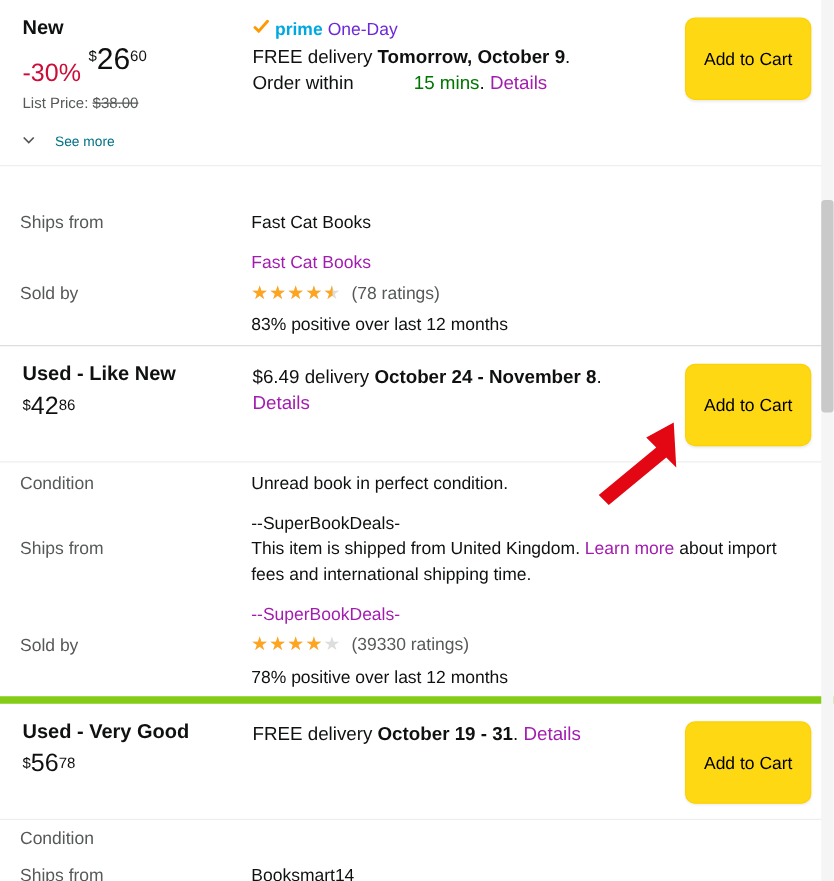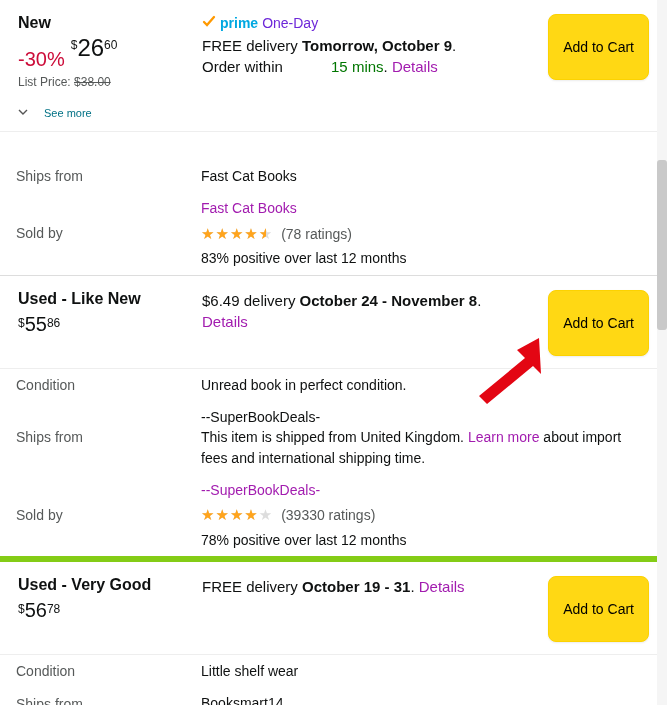--- a/index.html
+++ b/index.html
@@ -173,21 +173,21 @@
       <div class="seller-sub">83% positive over last 12 months</div>
     </div>
   </div>
 </div>
 
 <div class="offer-head" style="border-top:1px solid #ddd">
   <div class="left-col">
     <div class="cond-title">Used - Like New</div>
     <span class="price small">
       <span class="sym">$</span>
-      <span class="whole">55</span>
+      <span class="whole">42</span>
       <span class="frac">86</span>
     </span>
   </div>
   <div class="mid-col">
     <div class="delivery">
       <span>$6.49 delivery </span><span class="bold">October 24 - November 8</span><span>. </span><a class="link">Details</a>
     </div>
   </div>
   <div class="right-col">
     <button class="addcart">Add to Cart</button>
@@ -239,21 +239,20 @@
     </div>
   </div>
   <div class="right-col">
     <button class="addcart">Add to Cart</button>
   </div>
 </div>
 
 <div class="detail-rows">
   <div class="detail-row">
     <div class="lbl">Condition</div>
-    <div class="val">Little shelf wear</div>
   </div>
   <div class="detail-row">
     <div class="lbl">Ships from</div>
     <div class="val">Booksmart14</div>
   </div>
 </div>
 
 <div class="arrow">
   <svg width="90" height="70" viewBox="0 0 90 70">
     <polygon points="70,2 48,14 56,22 10,60 18,68 64,30 72,38" fill="#E30613"></polygon>

